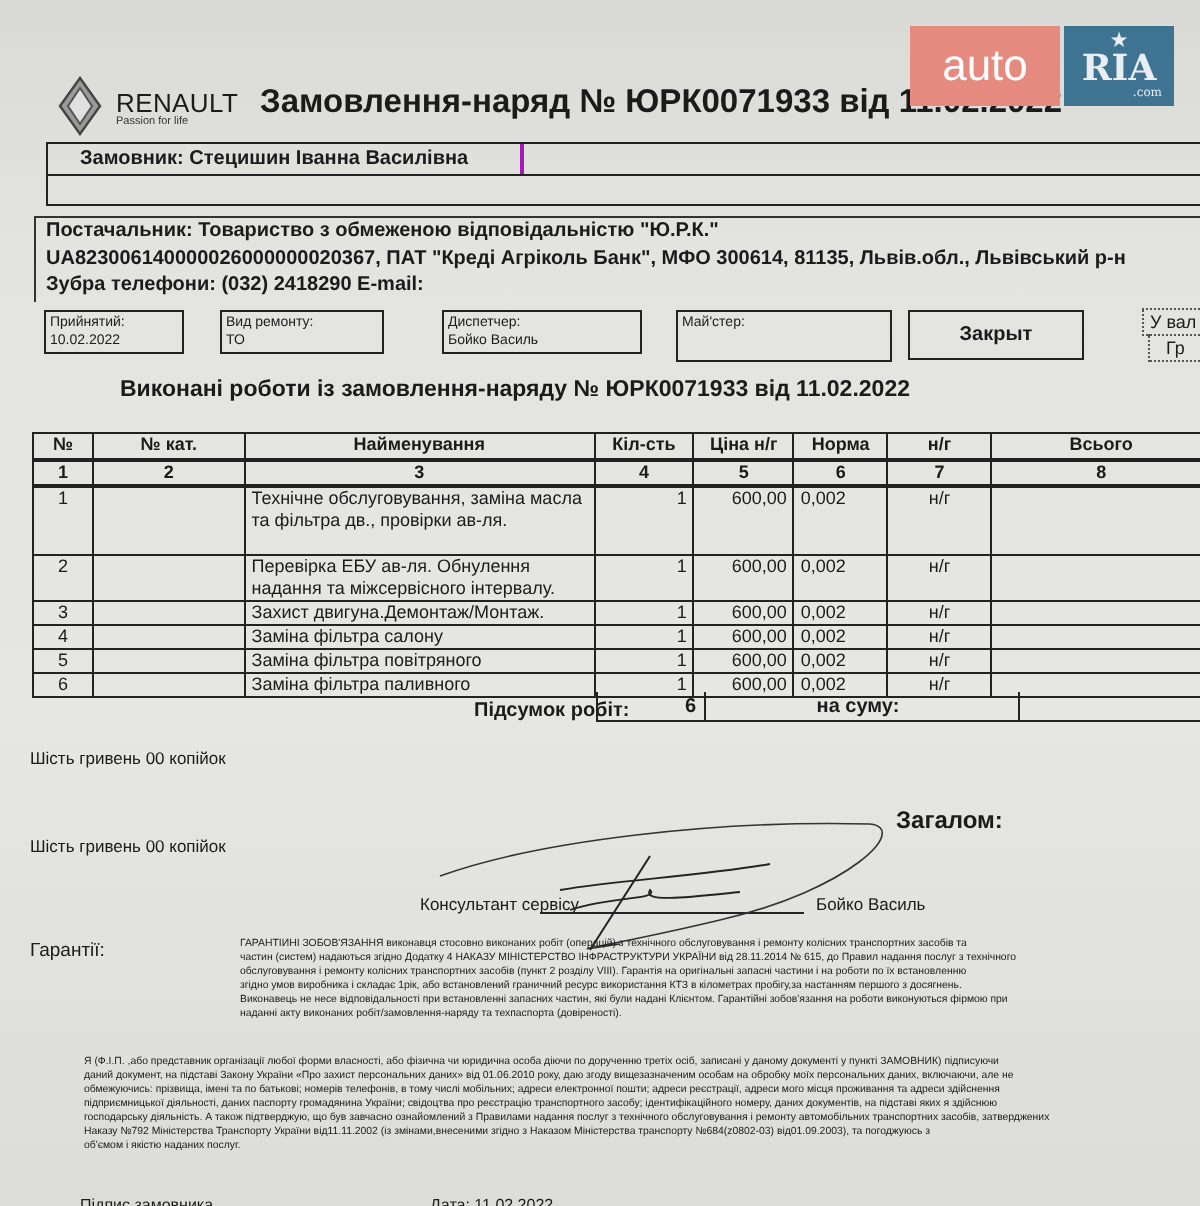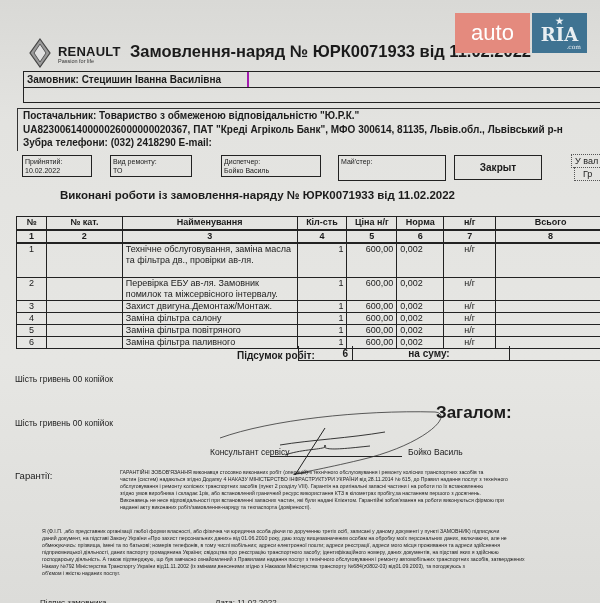--- a/index.html
+++ b/index.html
@@ -4,49 +4,49 @@
 <style>
   html, body { margin:0; padding:0; }
   body {
     width:600px; height:603px; overflow:hidden; position:relative;
     background: linear-gradient(180deg,#d9d9d6 0%,#e3e3e0 20%,#e6e6e3 60%,#dcdcd9 100%);
     font-family:"Liberation Sans", sans-serif; color:#1b1b1b;
   }
   .abs { position:absolute; }
   
   .logo { left:28px; top:38px; width:24px; height:30px; }
-  .brand { left:58px; top:44px; font-weight:bold; font-size:13px; letter-spacing:0.2px; }
+  .brand { left:58px; top:44px; font-weight:normal; font-size:13px; letter-spacing:0.2px; }
   .tagline { left:58px; top:58px; font-size:5.5px; color:#333; }
   .title { left:130px; top:42px; font-size:16.5px; font-weight:bold; }
   .autoria-auto { left:455px; top:13px; width:75px; height:40px; background:#e48a7e; color:#fff; font-size:22px; display:flex; align-items:center; justify-content:center; }
   .autoria-ria { left:532px; top:13px; width:55px; height:40px; background:#3f7392; color:#e8eef2; font-size:18px; font-weight:bold; font-family:"DejaVu Serif", serif; display:flex; flex-direction:column; align-items:center; justify-content:center; line-height:1; }
   .autoria-ria small { font-size:6px; font-weight:normal; align-self:flex-end; margin-right:6px; }
   
   .infobox { left:23px; top:71px; width:577px; height:30px; border:1px solid #222; border-right:none; font-size:10px; font-weight:bold; }
   .infobox .row1 { height:15px; border-bottom:1px solid #222; display:flex; }
-  .infobox .row1 .c1 { width:220px; border-right:2px solid #a21caf; padding-left:3px; line-height:15px; }
+  .infobox .row1 .c1 { width:220px; border-right:2px solid #a21caf; padding-left:3px; line-height:15px;margin-left:13px; }
   .infobox .row1 .c2 { padding-left:3px; line-height:15px; white-space:nowrap; }
   .infobox .row2 { padding-left:3px; line-height:14px; white-space:nowrap; }
   .supplier { left:17px; top:108px; width:590px; height:42px; border-left:1px solid #333; border-top:1px solid #333; font-size:10px; font-weight:bold; padding-left:5px; line-height:13.5px; white-space:nowrap; overflow:hidden; }
   
   .fbox { border:1px solid #222; height:22px; font-size:7px; padding:1px 2px; box-sizing:border-box; line-height:9px; }
   .btn-close { left:395px; top:155px; width:88px; height:25px; border:1px solid #222; box-sizing:border-box; font-size:10px; font-weight:bold; display:flex; align-items:center; justify-content:center; }
   .dotted { border:1px dotted #555; font-size:9px; }
   
   .section-title { left:60px; top:189px; font-size:11.5px; font-weight:bold; }
   
   table.works { position:absolute; left:16px; top:216px; border-collapse:collapse; font-size:9px; width:590px; }
   table.works td, table.works th { border:1px solid #222; padding:0 3px; vertical-align:top; line-height:11px; }
   table.works th { font-weight:bold; text-align:center; font-size:9px; height:12px; }
   table.works tr.idx td { font-weight:bold; text-align:center; border-top:2px solid #222; border-bottom:2px solid #222; }
   table.works td.c { text-align:center; }
   table.works td.r { text-align:right; }
   .sum-row { position:absolute; top:350px; font-size:10px; font-weight:bold;padding-left:24px; }
   .words { font-size:8.5px;text-align:center; }
-  .zagalom { left:436px; top:403px; font-size:17px; font-weight:bold;text-align:center; }
+  .zagalom { left:448px; top:403px; font-size:12px; font-weight:bold;text-align:center; }
   .consult { left:170px; top:447px; font-size:8.5px;padding-left:40px; }
   .consult-line { left:270px; top:456px; width:132px; border-bottom:1px solid #222; }
   .consult-name { left:408px; top:447px; font-size:8.5px; }
   .guarantee-label { left:15px; top:470px; font-size:9.5px; }
   .small-text { font-size:5.2px; line-height:7px; white-space:nowrap; overflow:hidden; }
   .sign-label { left:40px; top:598px; font-size:8px; }
 </style>
 </head>
 <body>
 
@@ -141,21 +141,21 @@
     <td>Технічне обслуговування, заміна масла та фільтра дв., провірки ав-ля.</td>
     <td class="r">1</td>
     <td class="r">600,00</td>
     <td>0,002</td>
     <td class="c">н/г</td>
     <td></td>
   </tr>
   <tr style="height:23px;">
     <td class="c">2</td>
     <td></td>
-    <td>Перевірка ЕБУ ав-ля. Замовник помилок та міжсервісного інтервалу.</td>
+    <td>Перевірка ЕБУ ав-ля. Обнулення надання та міжсервісного інтервалу.</td>
     <td class="r">1</td>
     <td class="r">600,00</td>
     <td>0,002</td>
     <td class="c">н/г</td>
     <td></td>
   </tr>
   <tr>
     <td class="c">3</td>
     <td></td>
     <td>Захист двигуна.Демонтаж/Монтаж.</td>

